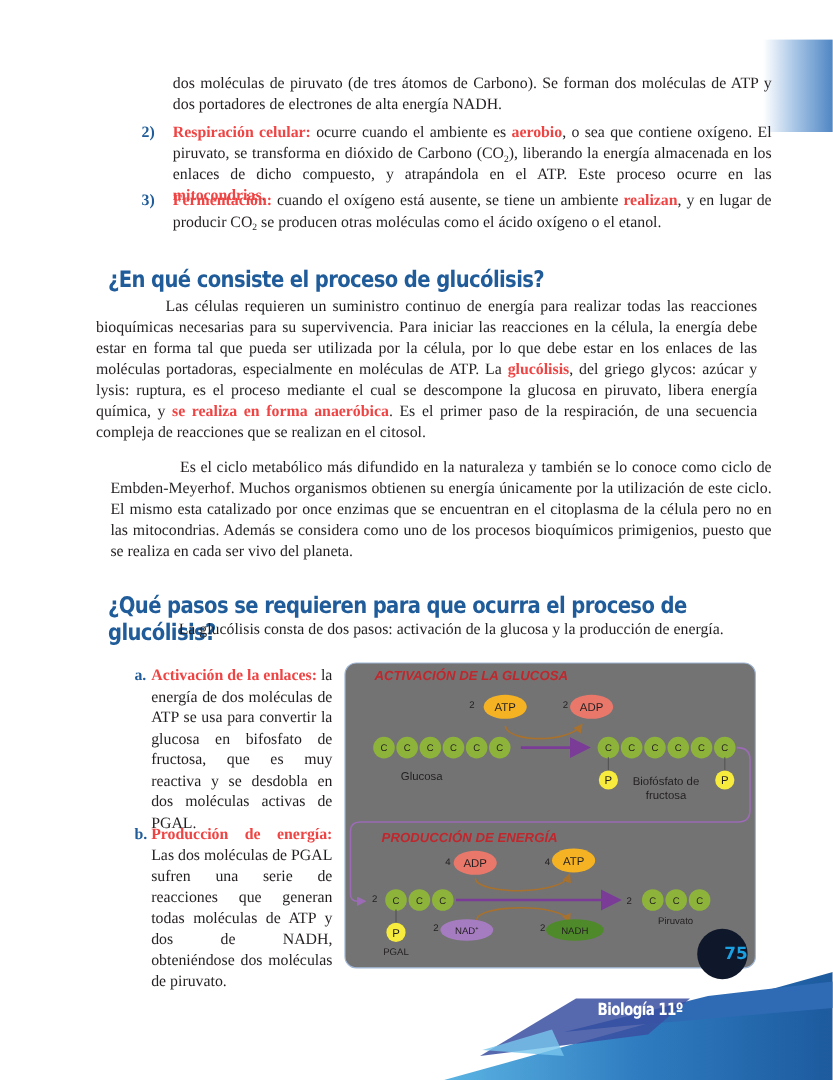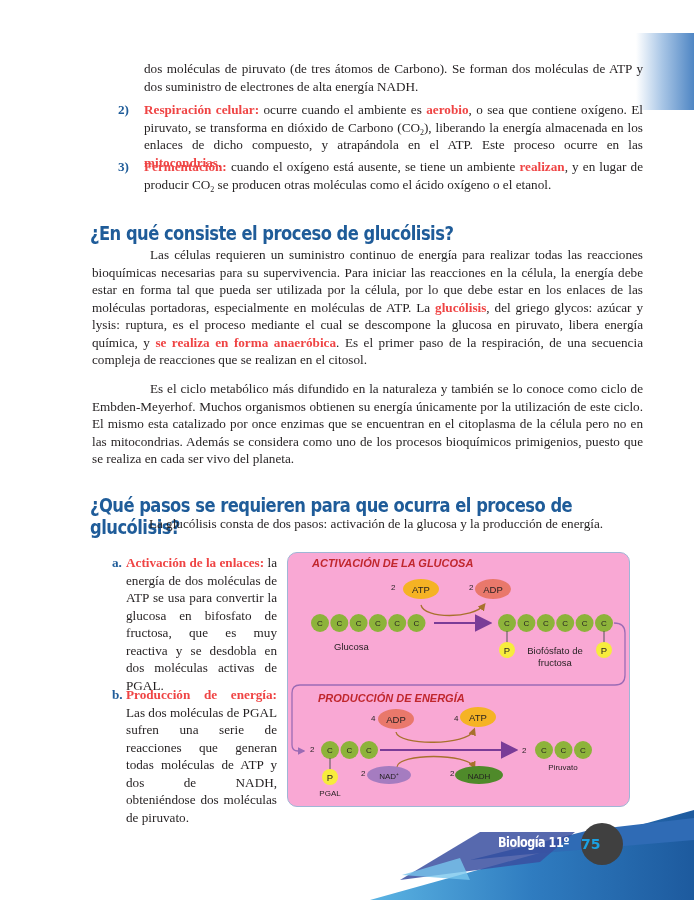--- a/index.html
+++ b/index.html
@@ -23,61 +23,61 @@
   .item3 { top: 158px; }
 
   .h2 {
     position: absolute; left: 90px;
     font-family: "DejaVu Sans", sans-serif; font-weight: bold; color: #1f5c99;
     letter-spacing: -0.6px; transform-origin: left center;
   }
   .h2a { top: 222px; font-size: 19px; transform: scaleX(0.86); }
   .h2b { top: 494px; font-size: 19px; transform: scaleX(0.86); }
 
-  .pA { left: 92px; top: 246px; width: 551px; }
+  .pA { left: 80px; top: 246px; width: 551px; }
   .pB { left: 92px; top: 380px; width: 551px; }
   .indent { display: inline-block; width: 58px; }
   .intro { left: 106px; top: 515px; width: 540px; text-align: center; }
 
   .side { position: absolute; width: 165px; font-size: 13.2px; line-height: 17.5px; text-align: justify; }
   .side .lbl { position: absolute; left: 0; top: 0; color: #1f5c99; font-weight: bold; }
   .side .body { padding-left: 14px; }
   .sideA { left: 112px; top: 554px; }
   .sideB { left: 112px; top: 686px; }
 
   .diagram {
     position: absolute; left: 287px; top: 552px; width: 343px; height: 255px;
-    border: 1.5px solid #9fb6d6; border-radius: 10px; background: #f9a8d4;
+    border: 1.5px solid #9fb6d6; border-radius: 10px; background: #737373;
   }
   .diagram svg { position: absolute; left: 0; top: 0; }
   .dtitle { font-family: "Liberation Sans", sans-serif; font-weight: bold; font-style: italic; fill: #c0272d; font-size: 11px; }
   .clbl { font-family: "Liberation Sans", sans-serif; font-size: 8px; fill: #231f20; }
   .mlbl { font-family: "Liberation Sans", sans-serif; font-size: 9.5px; fill: #231f20; }
   .nlbl { font-family: "Liberation Sans", sans-serif; font-size: 8px; fill: #231f20; }
   .small { font-family: "Liberation Sans", sans-serif; font-size: 8px; fill: #231f20; }
 
   .footer { position: absolute; left: 0; top: 800px; width: 694px; height: 100px; }
   .footer-title {
     position: absolute; left: 498px; top: 834px; font-family: "DejaVu Sans", sans-serif;
     font-weight: bold; font-size: 14px; color: #ffffff; letter-spacing: -0.6px;
     transform: scaleX(0.8); transform-origin: left center;
   }
   .page-circle {
-    position: absolute; left: 581px; top: 823px; width: 42px; height: 42px; border-radius: 50%;
-    background: #404040; display: flex; align-items: center; justify-content: flex-start;
+    position: absolute; left: 581px; top: 774px; width: 42px; height: 42px; border-radius: 50%;
+    background: #0f172a; display: flex; align-items: center; justify-content: flex-end;
   }
   .page-num { font-family: "DejaVu Sans", sans-serif; font-weight: bold; font-size: 14px; color: #1ba1e2; }
 </style>
 </head>
 <body>
 
 <div class="tab-deco"></div>
 
 <div class="p cont">
-  <span>dos moléculas de piruvato (de tres átomos de Carbono).  Se forman dos moléculas de ATP y dos suministro de electrones de alta energía NADH.</span>
+  <span>dos moléculas de piruvato (de tres átomos de Carbono).  Se forman dos moléculas de ATP y dos portadores de electrones de alta energía NADH.</span>
 </div>
 
 <div class="item item2">
   <span class="num">2)</span>
   <div class="body">
     <span class="blue">Respiración celular:</span><span> ocurre cuando el ambiente es </span><span class="blue">aerobio</span><span>, o sea que contiene oxígeno. El piruvato, se transforma en dióxido de Carbono (CO</span><sub>2</sub><span>), liberando la energía almacenada en los enlaces de dicho compuesto, y atrapándola en el ATP. Este proceso ocurre en las </span><span class="blue">mitocondrias</span><span>.</span>
   </div>
 </div>
 
 <div class="item item3">

